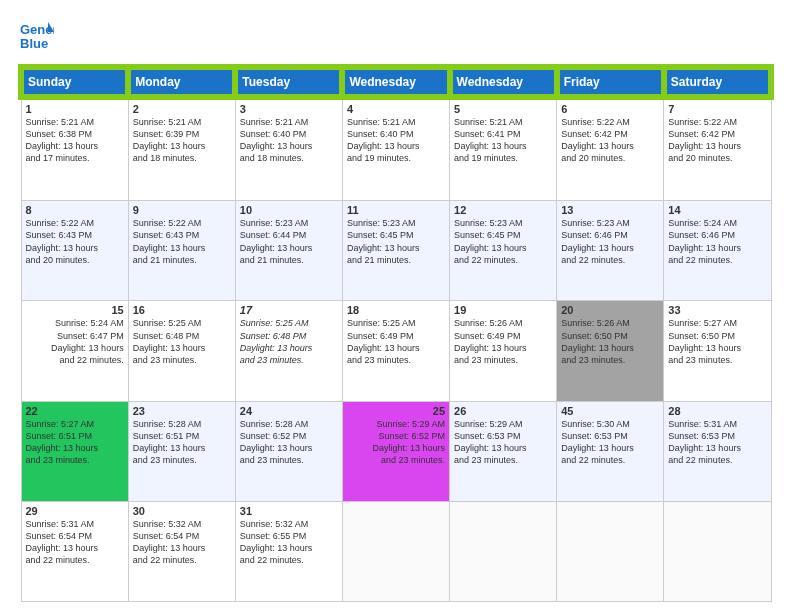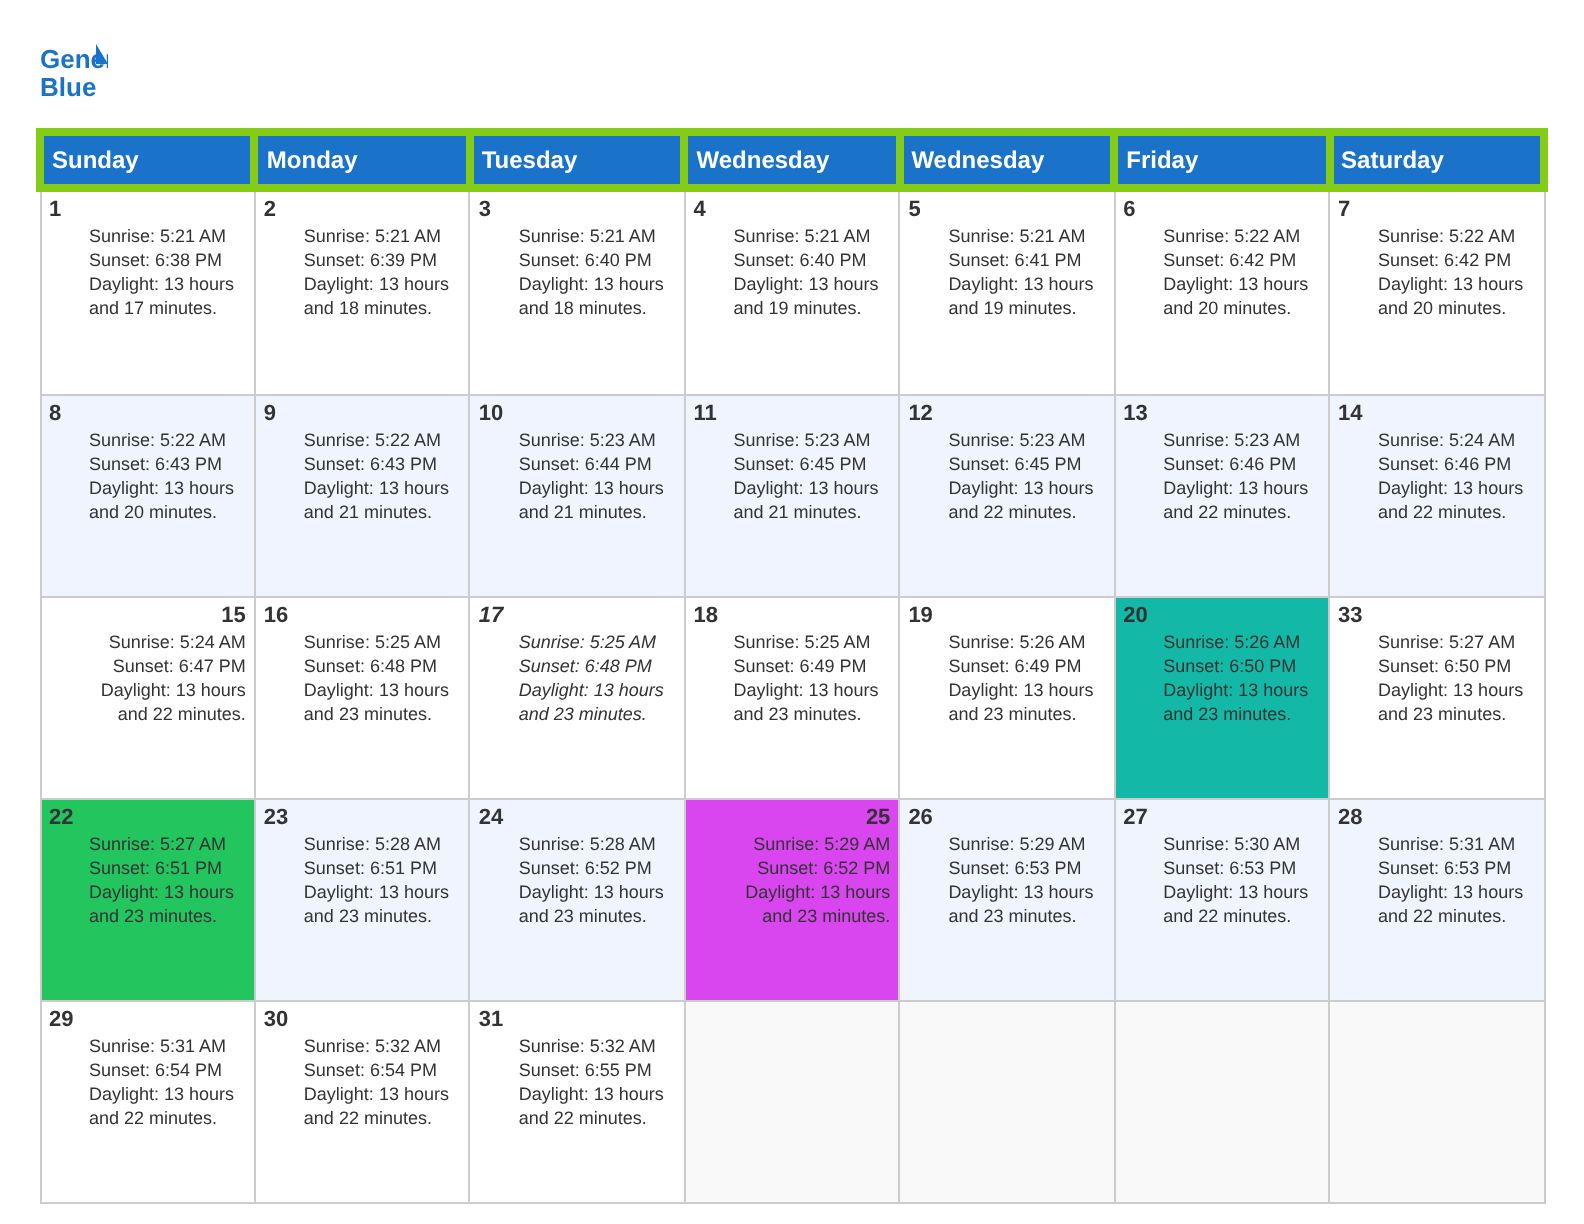--- a/index.html
+++ b/index.html
@@ -52,21 +52,21 @@
       width: 100%;
       table-layout: fixed;
     }
     .calendar th {
       background: #1a73c9;
       color: #fff;
       font-size: 12px;
       font-weight: bold;
       padding: 5px 4px;
       text-align: left;
-      border: 4px solid #84cc16;
+      border: 6px solid #84cc16;
     }
     .calendar td {
       border: 1px solid #ccc;
       vertical-align: top;
       padding: 3px 4px;
       font-size: 9.5px;
       color: #333;
       background: #fff;
     }
     .calendar tr:nth-child(even) td {
@@ -78,21 +78,20 @@
     .day-num {
       font-size: 11px;
       font-weight: bold;
       display: block;
       margin-bottom: 1px;
     }
     .day-info {
       font-size: 9px;
       line-height: 1.35;
       color: #333;
-      margin-left: 20px;
     }
     .empty-cell {
       background: #f9f9f9 !important;
     }
     .header-row th {
       background: #1a73c9;
     }
   </style>
 </head>
 <body>
@@ -203,21 +202,21 @@
             <div class="day-info">Sunrise: 5:25 AM<br>Sunset: 6:48 PM<br>Daylight: 13 hours<br>and 23 minutes.</div>
           </td>
           <td style="background: rgb(255, 255, 255); border-radius: 32px;">
             <span class="day-num">18</span>
             <div class="day-info">Sunrise: 5:25 AM<br>Sunset: 6:49 PM<br>Daylight: 13 hours<br>and 23 minutes.</div>
           </td>
           <td style="background: rgb(255, 255, 255);">
             <span class="day-num">19</span>
             <div class="day-info">Sunrise: 5:26 AM<br>Sunset: 6:49 PM<br>Daylight: 13 hours<br>and 23 minutes.</div>
           </td>
-          <td style="background: #14b8a6;">
+          <td style="background: #a3a3a3;">
             <span class="day-num">20</span>
             <div class="day-info">Sunrise: 5:26 AM<br>Sunset: 6:50 PM<br>Daylight: 13 hours<br>and 23 minutes.</div>
           </td>
           <td style="background: rgb(255, 255, 255);">
             <span class="day-num">33</span>
             <div class="day-info">Sunrise: 5:27 AM<br>Sunset: 6:50 PM<br>Daylight: 13 hours<br>and 23 minutes.</div>
           </td>
         </tr>
         <tr>
           <td style="background: #22c55e;">
@@ -234,21 +233,21 @@
           </td>
           <td style="background: #d946ef; text-align: right;">
             <span class="day-num">25</span>
             <div class="day-info">Sunrise: 5:29 AM<br>Sunset: 6:52 PM<br>Daylight: 13 hours<br>and 23 minutes.</div>
           </td>
           <td style="background: rgb(240, 244, 255);">
             <span class="day-num">26</span>
             <div class="day-info">Sunrise: 5:29 AM<br>Sunset: 6:53 PM<br>Daylight: 13 hours<br>and 23 minutes.</div>
           </td>
           <td style="background: rgb(240, 244, 255);">
-            <span class="day-num">27</span>
+            <span class="day-num">45</span>
             <div class="day-info">Sunrise: 5:30 AM<br>Sunset: 6:53 PM<br>Daylight: 13 hours<br>and 22 minutes.</div>
           </td>
           <td style="background: rgb(240, 244, 255);">
             <span class="day-num">28</span>
             <div class="day-info">Sunrise: 5:31 AM<br>Sunset: 6:53 PM<br>Daylight: 13 hours<br>and 22 minutes.</div>
           </td>
         </tr>
         <tr>
           <td style="background: rgb(255, 255, 255);">
             <span class="day-num">29</span>

